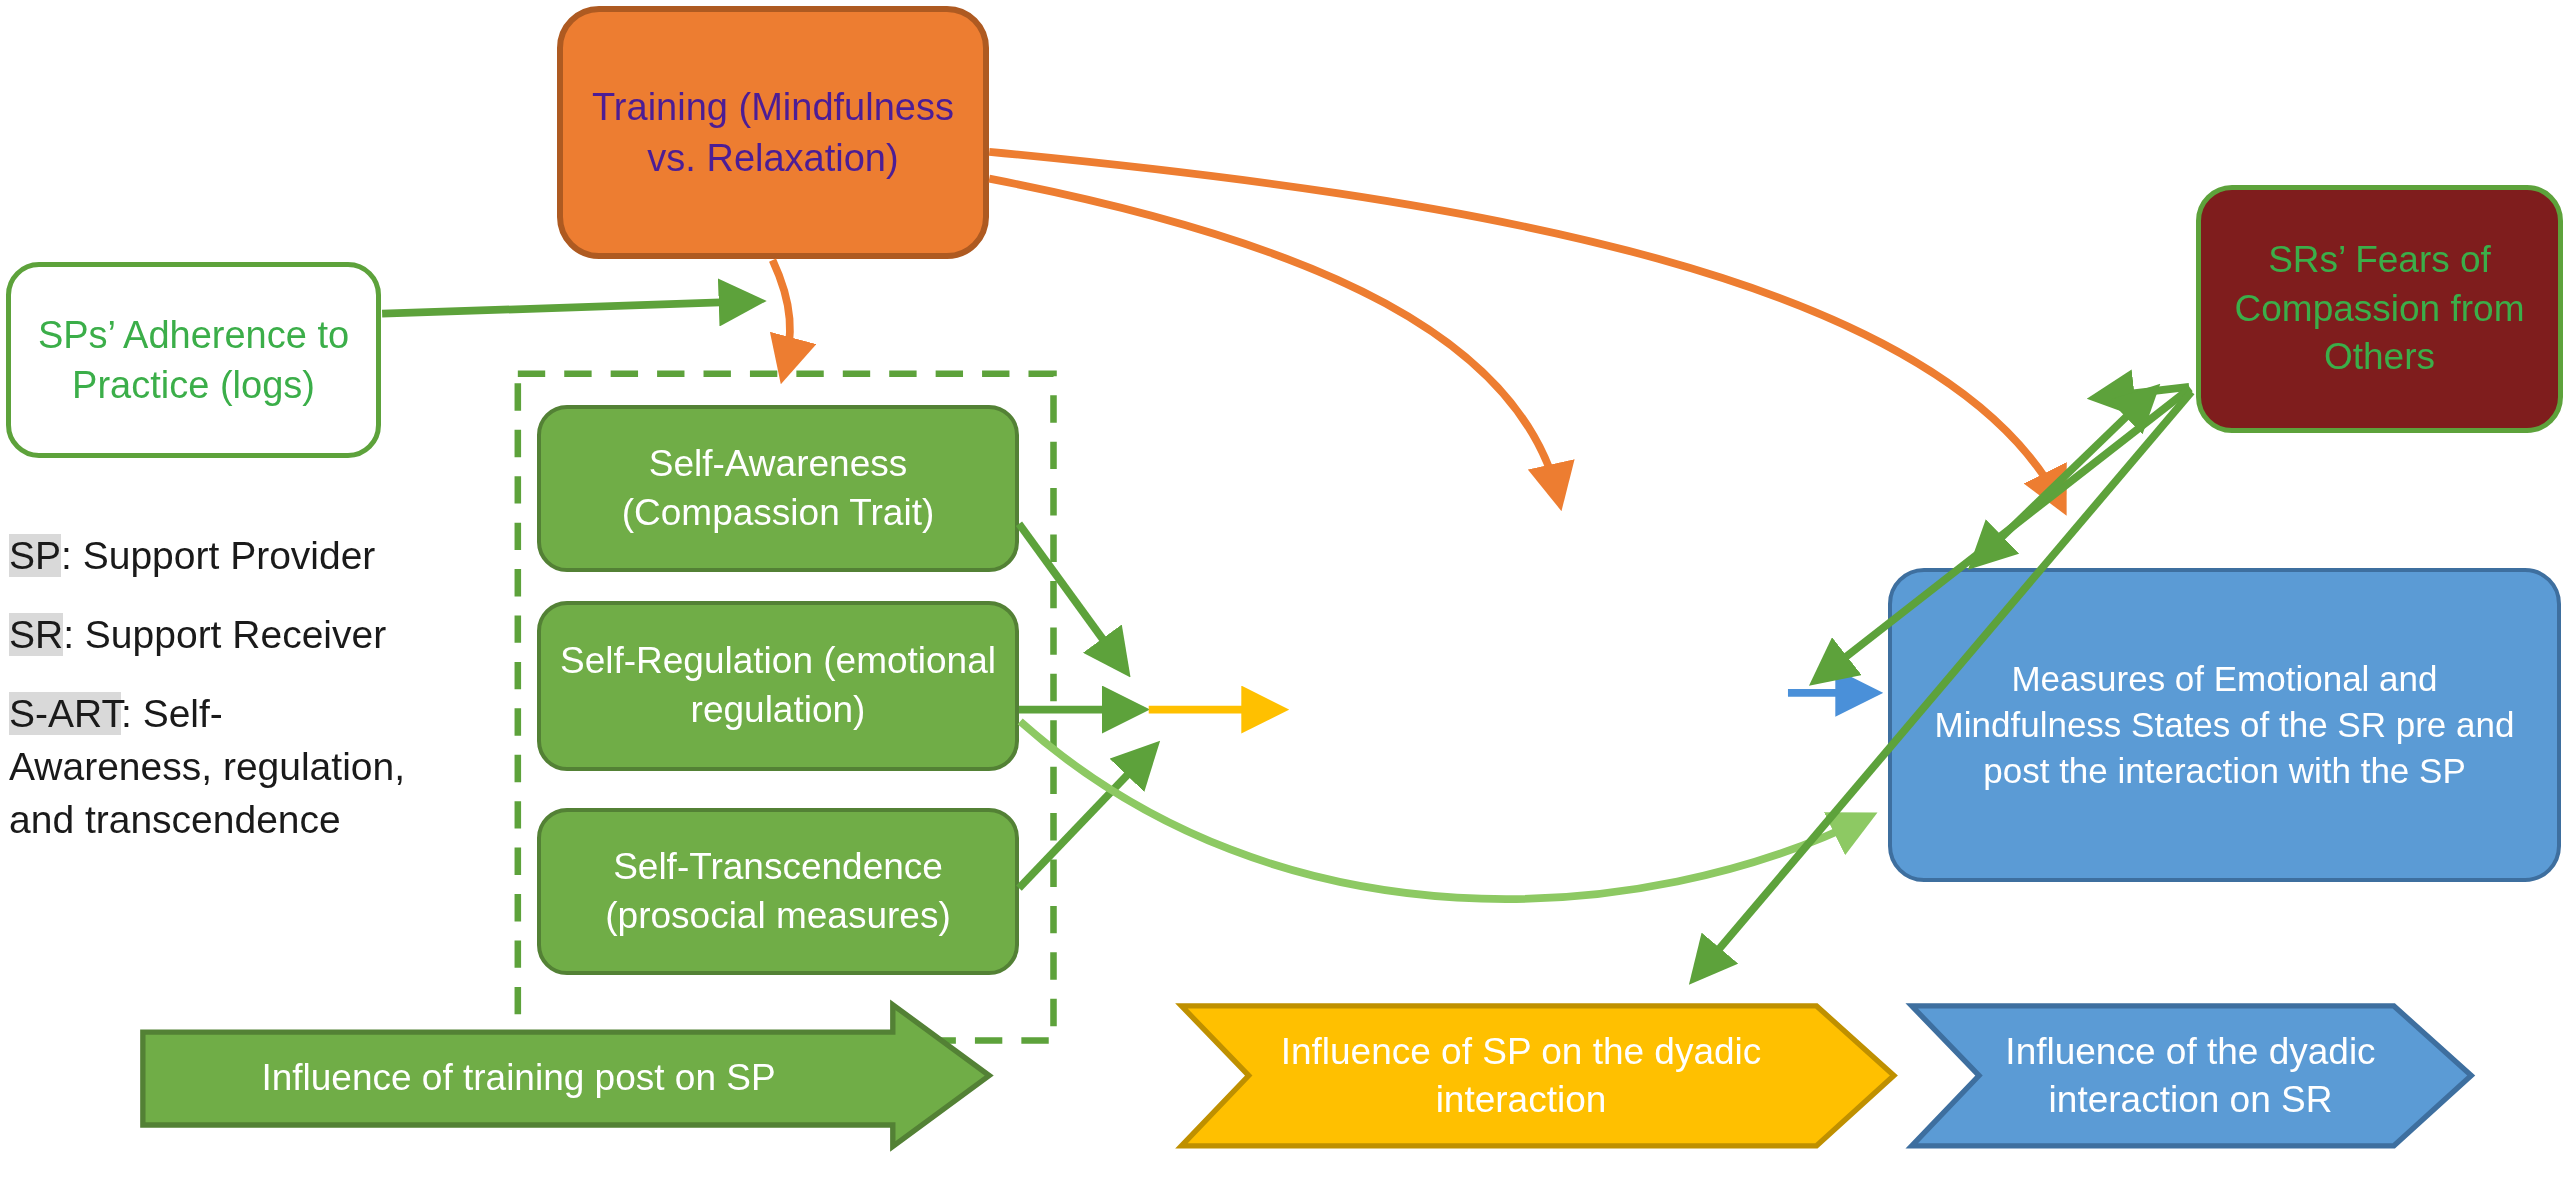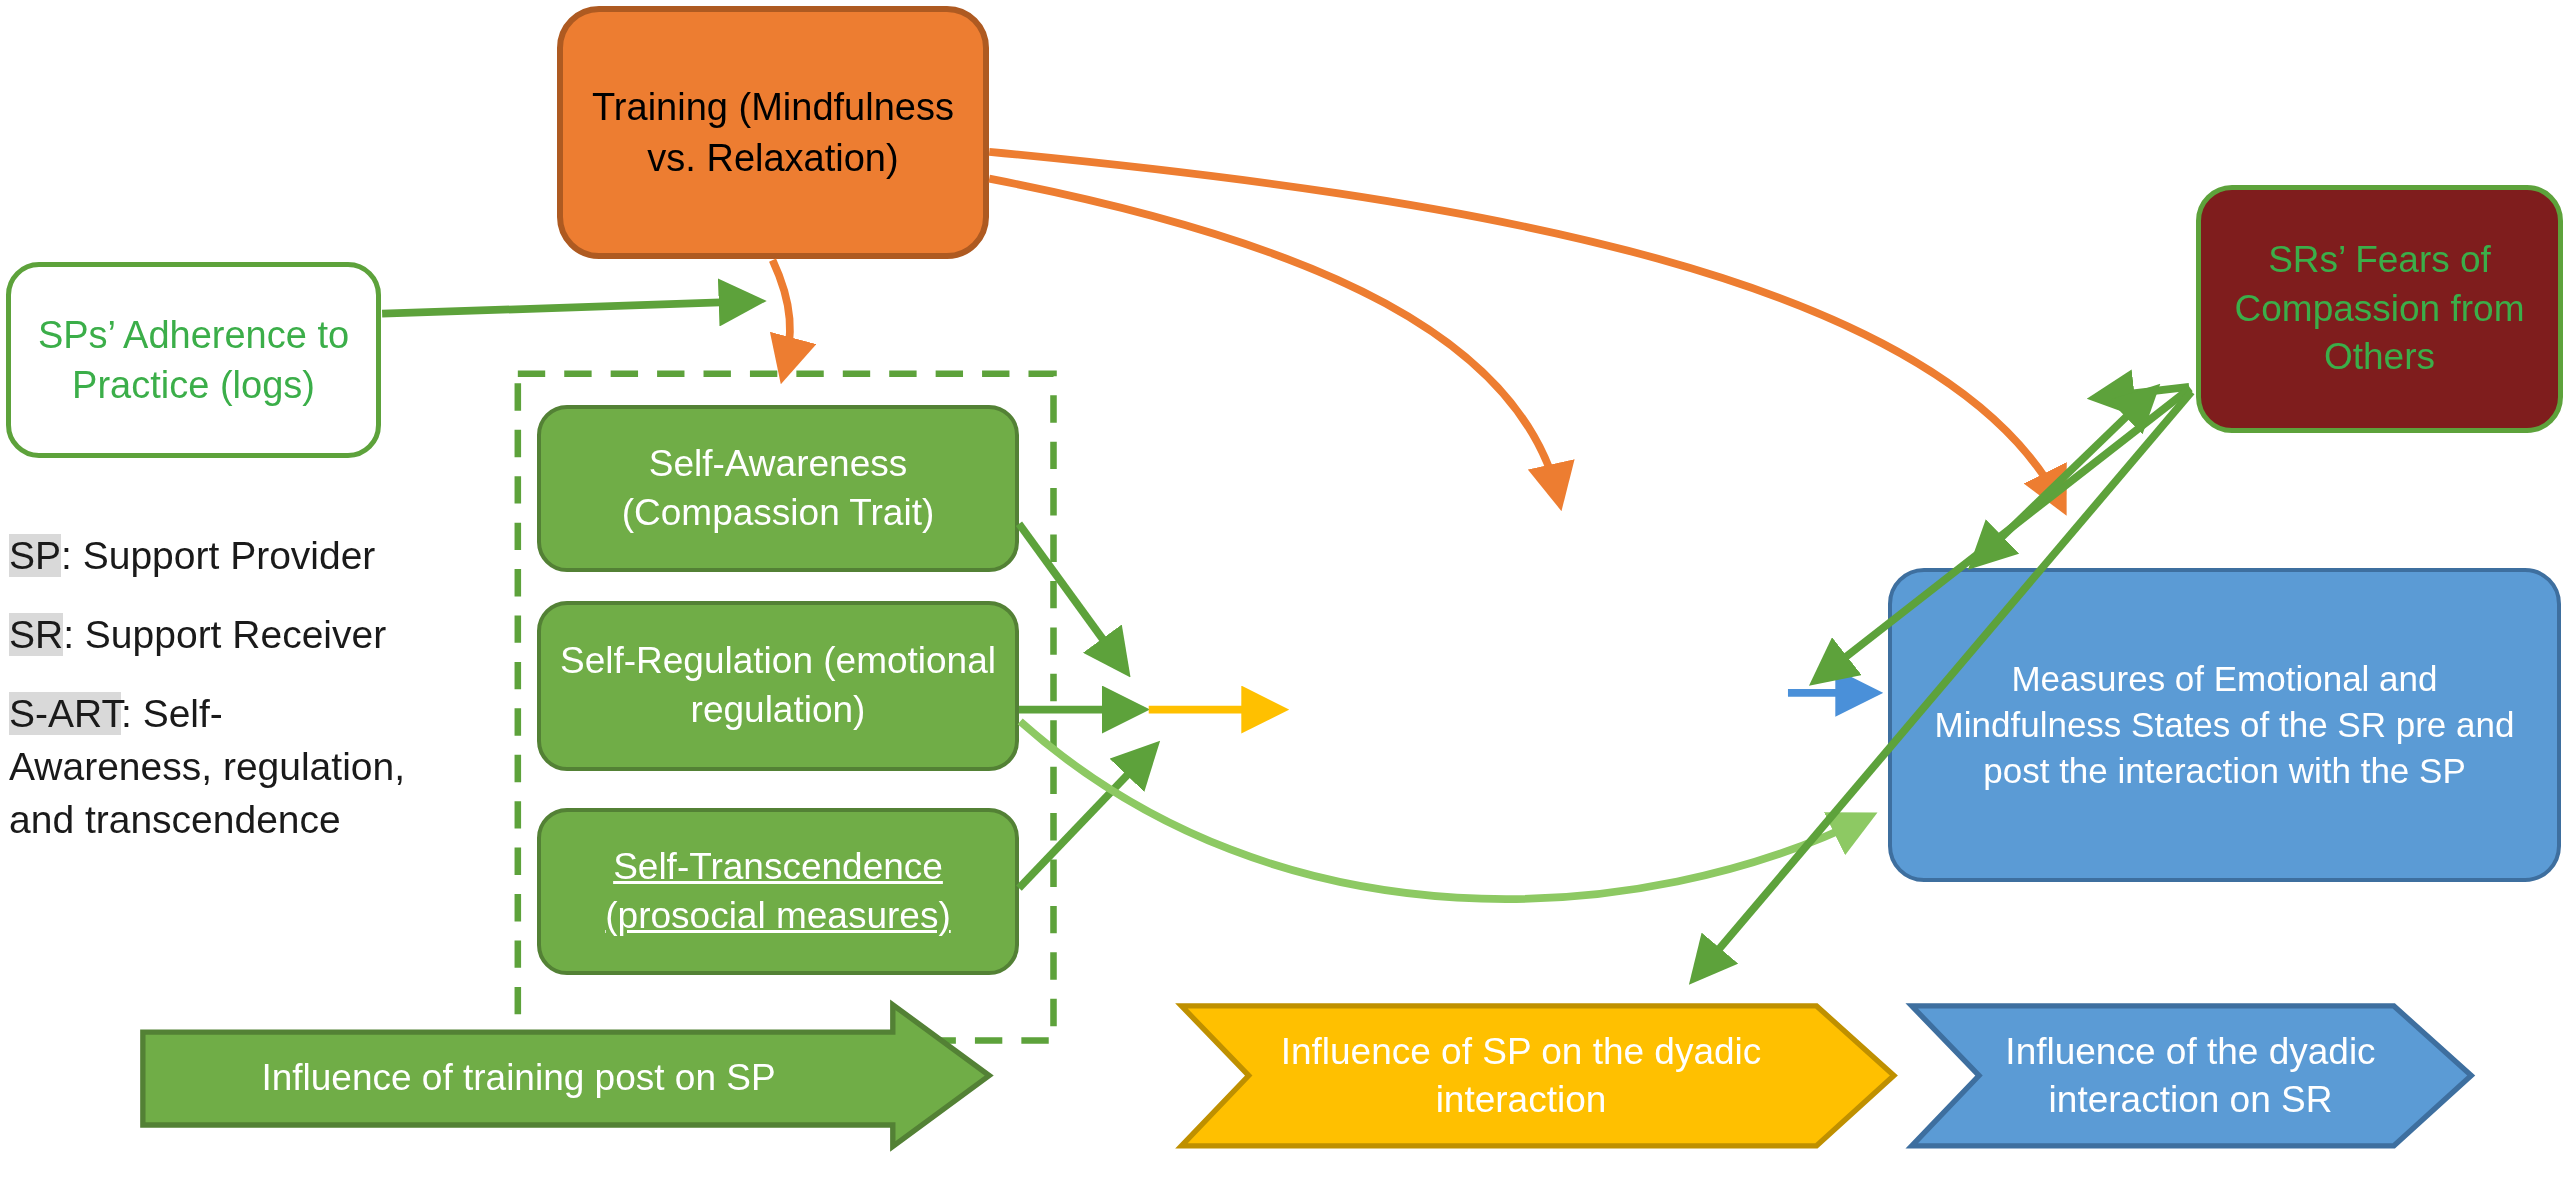--- a/index.html
+++ b/index.html
@@ -15,30 +15,30 @@
   body{font-family:"Liberation Sans", sans-serif;}
   #canvas{position:relative;width:2576px;height:1178px;background:#ffffff;overflow:hidden;}
   svg.layer{position:absolute;left:0;top:0;pointer-events:none;}
   #base-layer{z-index:1;}
   .node{position:absolute;display:flex;align-items:center;justify-content:center;
         text-align:center;z-index:2;line-height:1.32;}
   .label{position:absolute;display:flex;align-items:center;justify-content:center;
         text-align:center;z-index:2;line-height:1.3;color:#ffffff;}
   #arrow-layer{z-index:3;}
   .n-training{left:557px;top:6px;width:432px;height:253px;background:var(--orange);
-      border:6px solid var(--orange-dark);border-radius:42px;color:#000000;font-size:38px;padding:0 16.7px;}
+      border:6px solid var(--orange-dark);border-radius:42px;color:#4c1d95;font-size:38px;padding:0 16.7px;}
   .n-adherence{left:6px;top:262px;width:375px;height:196px;background:#fff;
       border:5.4px solid var(--green-line);border-radius:33px;color:var(--green-bright);font-size:38px;padding:0 12px;}
   .n-fears{left:2196px;top:185px;width:367px;height:248px;background:#7f1d1d;
       border:5.4px solid var(--green-line);border-radius:36px;color:var(--green-bright);font-size:37px;padding:0 33px;}
   .n-green{left:537px;width:482px;background:var(--green-fill);border:4.8px solid var(--green-dark);
       border-radius:30px;color:#fff;font-size:37px;padding:0 18px;}
   .n-sa{top:405px;height:167px;}
   .n-sr{top:601px;height:170px;}
-  .n-st{top:808px;height:167px;text-decoration:underline;}
+  .n-st{top:808px;height:167px;}
   .n-dyadic{left:1292px;top:545px;width:495px;height:314px;background:var(--yellow);
       border:6px solid var(--yellow-dark);border-radius:42px;color:#fff;font-size:37px;padding:0 33px;}
   .n-srm{left:1888px;top:568px;width:673px;height:314px;background:var(--blue);
       border:4.8px solid var(--blue-dark);border-radius:36px;color:#fff;font-size:35px;padding:0 37px;}
   #legend{position:absolute;left:9px;top:529px;width:405px;z-index:2;color:var(--text-dark);
       font-size:39px;line-height:1.36;}
   #legend .legend-item{margin-bottom:26px;}
   #legend .term{background:var(--highlight);}
   .chev-label{font-size:37px;}
   .cl-green{left:179px;top:1032px;width:679px;height:93px;}

